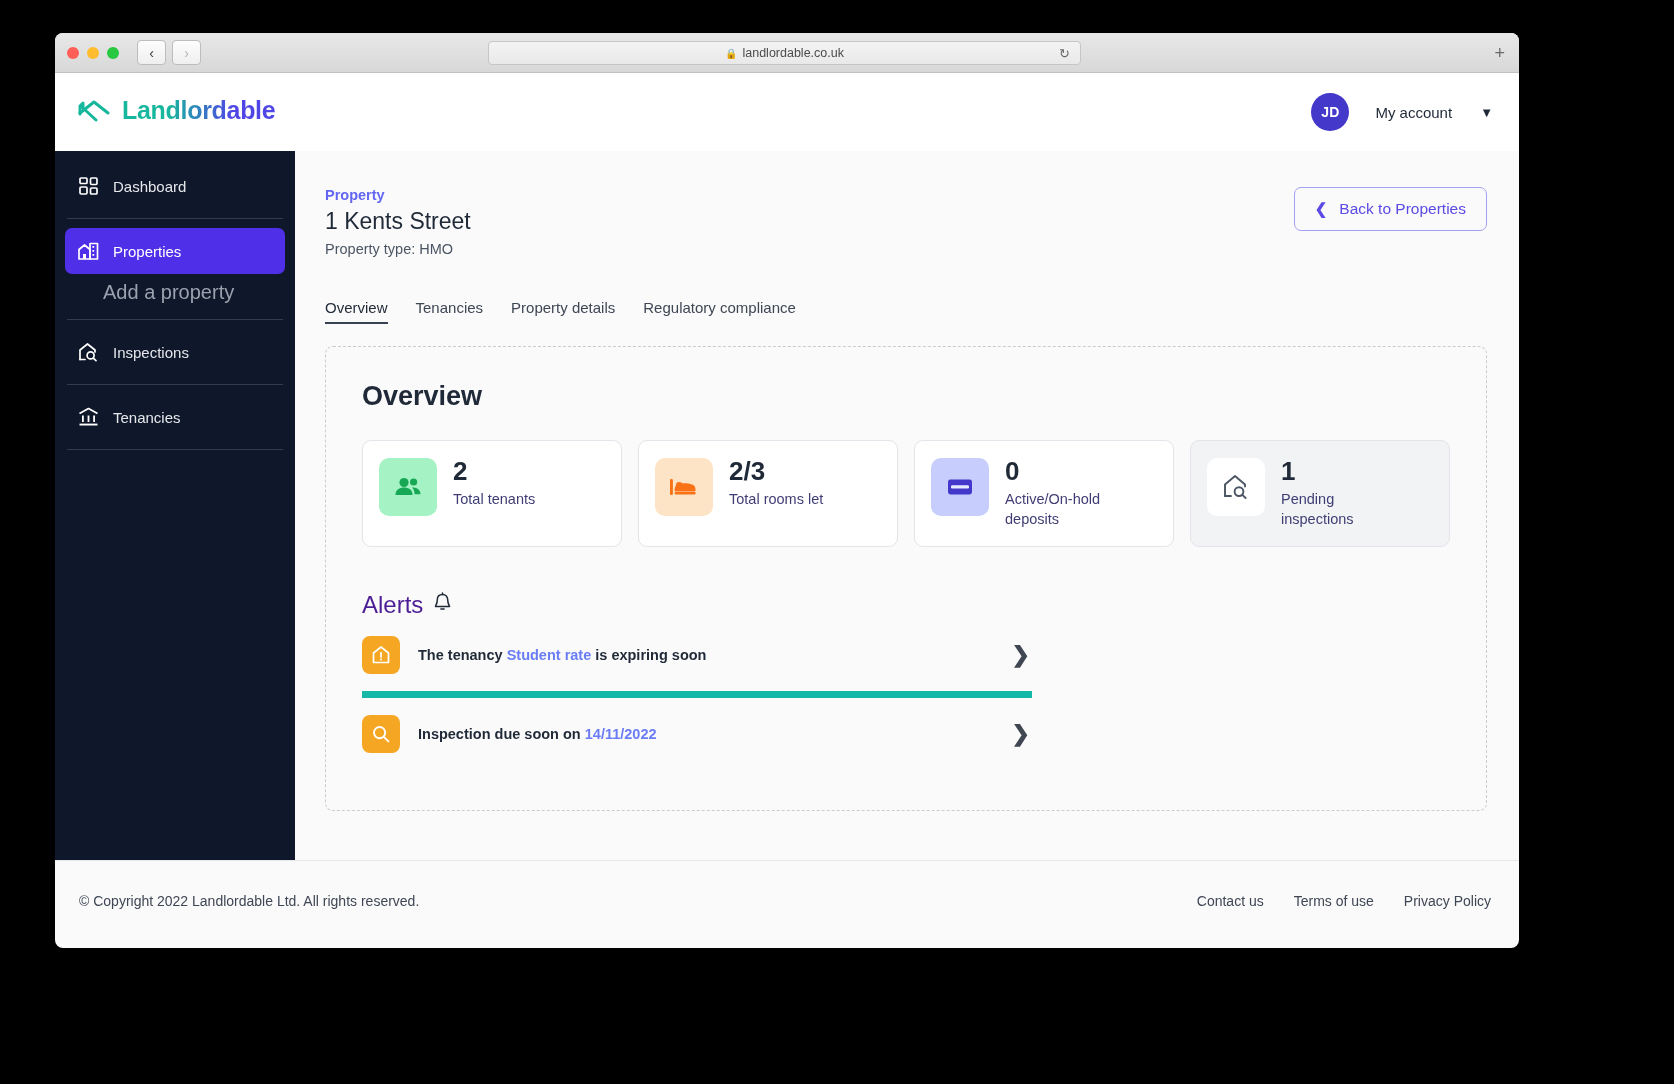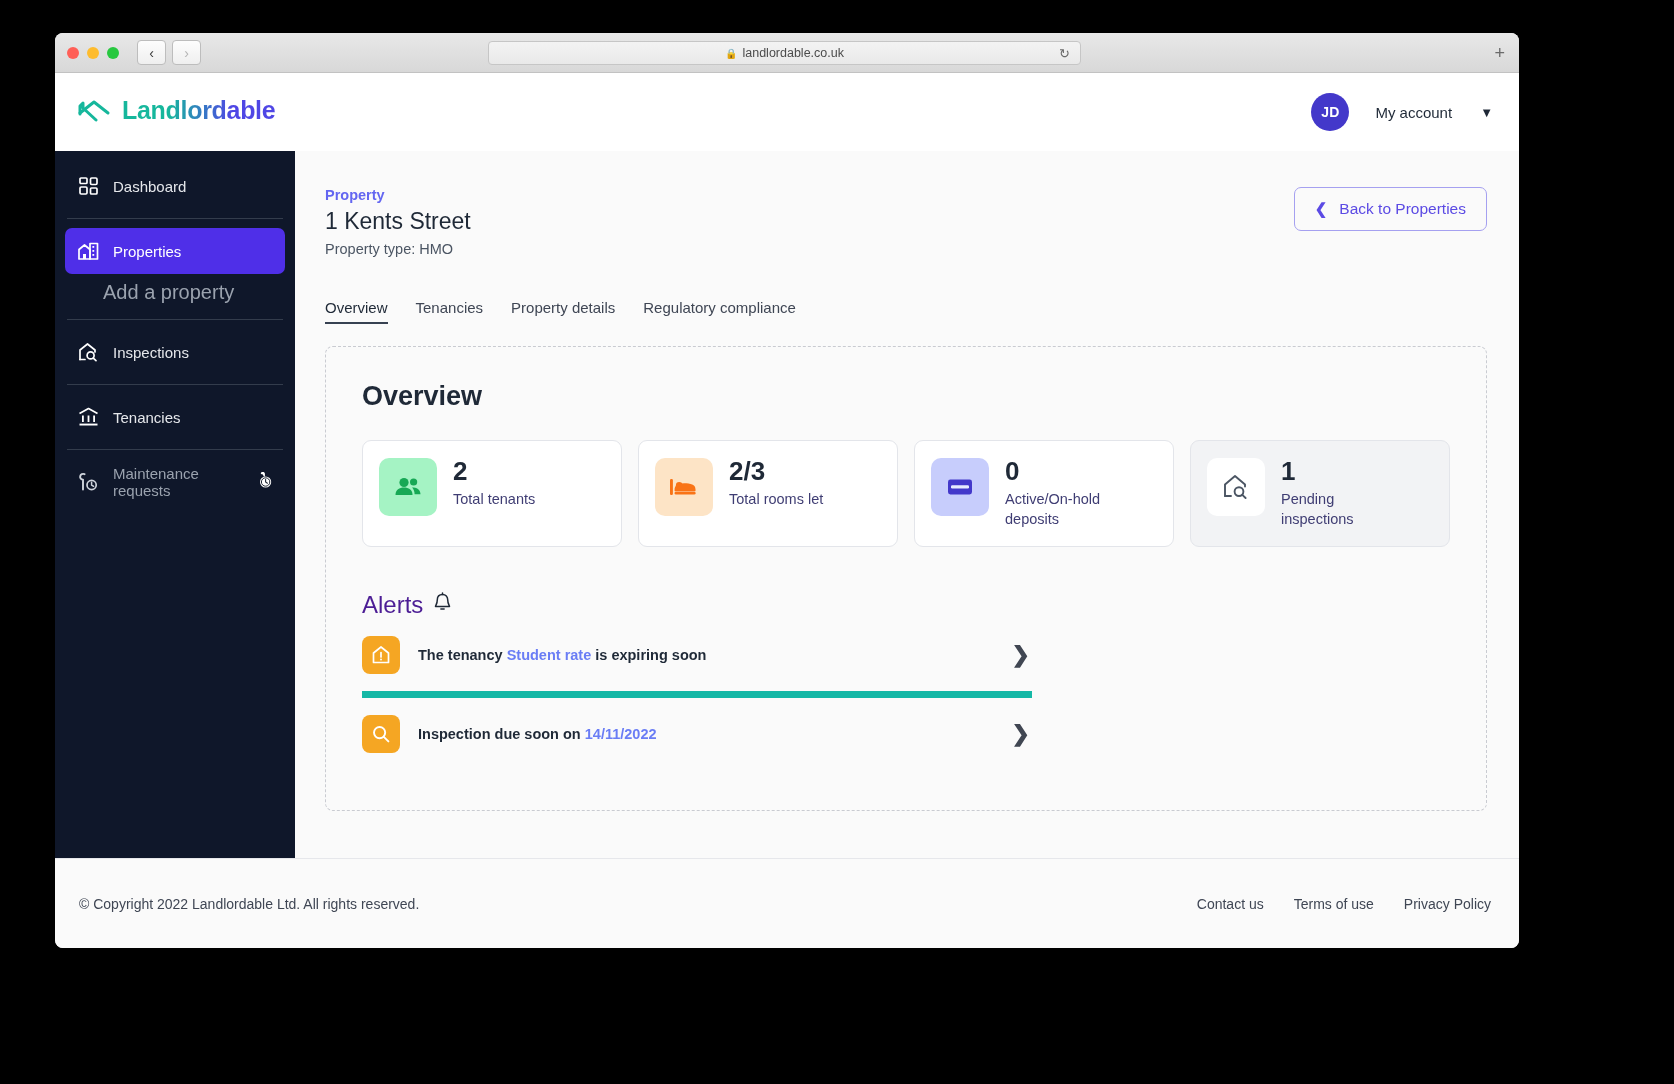--- a/index.html
+++ b/index.html
@@ -194,22 +194,22 @@
     background: #f5a623;
     display: flex; align-items: center; justify-content: center;
     flex-shrink: 0;
   }
   .alert-text { font-size: 14.5px; color: #1f2937; font-weight: bold; flex: 1; }
   .alert-link { color: #6a7df5; }
   .alert-chev { font-size: 22px; color: #404652; font-weight: 600; margin-right: 2px; }
 
   .footer {
     position: absolute;
-    left: 0; bottom: 0;
-    width: 1464px; height: 90px;
+    left: 0; bottom: 8px;
+    width: 1464px; height: 80px;
     background: #fafafa;
     border-top: 1px solid #e6e7eb;
     display: flex; align-items: center; justify-content: space-between;
     padding: 0 28px 0 24px;
     font-size: 14px; color: #3f4654;
   }
   .footer-links { display: flex; gap: 30px; }
 </style>
 </head>
 <body>
@@ -309,38 +309,20 @@
             <rect x="9.6" y="8.5" width="1.8" height="6.5" fill="#fff"></rect>
             <rect x="15.2" y="8.5" width="1.8" height="6.5" fill="#fff"></rect>
             <rect x="1.5" y="16.6" width="18" height="1.9" fill="#fff"></rect>
           </svg>
         </span>
         <span>Tenancies</span>
       </div>
 
       <div class="nav-sep"></div>
 
-      <div class="nav-item" style="color:#9aa2ae;">
-        <span class="nav-icon">
-          <svg width="21" height="20" viewBox="0 0 21 20">
-            <path d="M6.6 2.2 C4.6 1.4 2.6 2.4 2.2 4.2 C1.8 6 3.2 7.6 5 7.6 L5 17.5" fill="none" stroke="#cfd4dc" stroke-width="1.9" stroke-linecap="round" stroke-linejoin="round"></path>
-            <circle cx="13.6" cy="13" r="4.6" fill="none" stroke="#cfd4dc" stroke-width="1.7"></circle>
-            <path d="M13.6 10.3 L13.6 13 L15.6 14.3" fill="none" stroke="#cfd4dc" stroke-width="1.5" stroke-linecap="round"></path>
-          </svg>
-        </span>
-        <span>Maintenance requests</span>
-        <span class="nav-badge">
-          <svg width="17" height="17" viewBox="0 0 17 17">
-            <path d="M5.5 1.5 C5.5 0.2 8.2 0.2 8.2 1.8 L8.2 4" fill="#fff" stroke="#fff" stroke-width="1.4" stroke-linecap="round"></path>
-            <circle cx="9.6" cy="10" r="5.6" fill="#fff"></circle>
-            <circle cx="9.6" cy="10" r="4.2" fill="none" stroke="#212936" stroke-width="1"></circle>
-            <path d="M9.6 7.4 L9.6 10 L11.4 11.2" fill="none" stroke="#212936" stroke-width="1.1" stroke-linecap="round"></path>
-          </svg>
-        </span>
-      </div>
 
     </div>
 
     <div class="content">
 
       <div class="page-head">
         <div>
           <div class="eyebrow">Property</div>
           <div class="page-title">1 Kents Street</div>
           <div class="page-sub">Property type: HMO</div>

